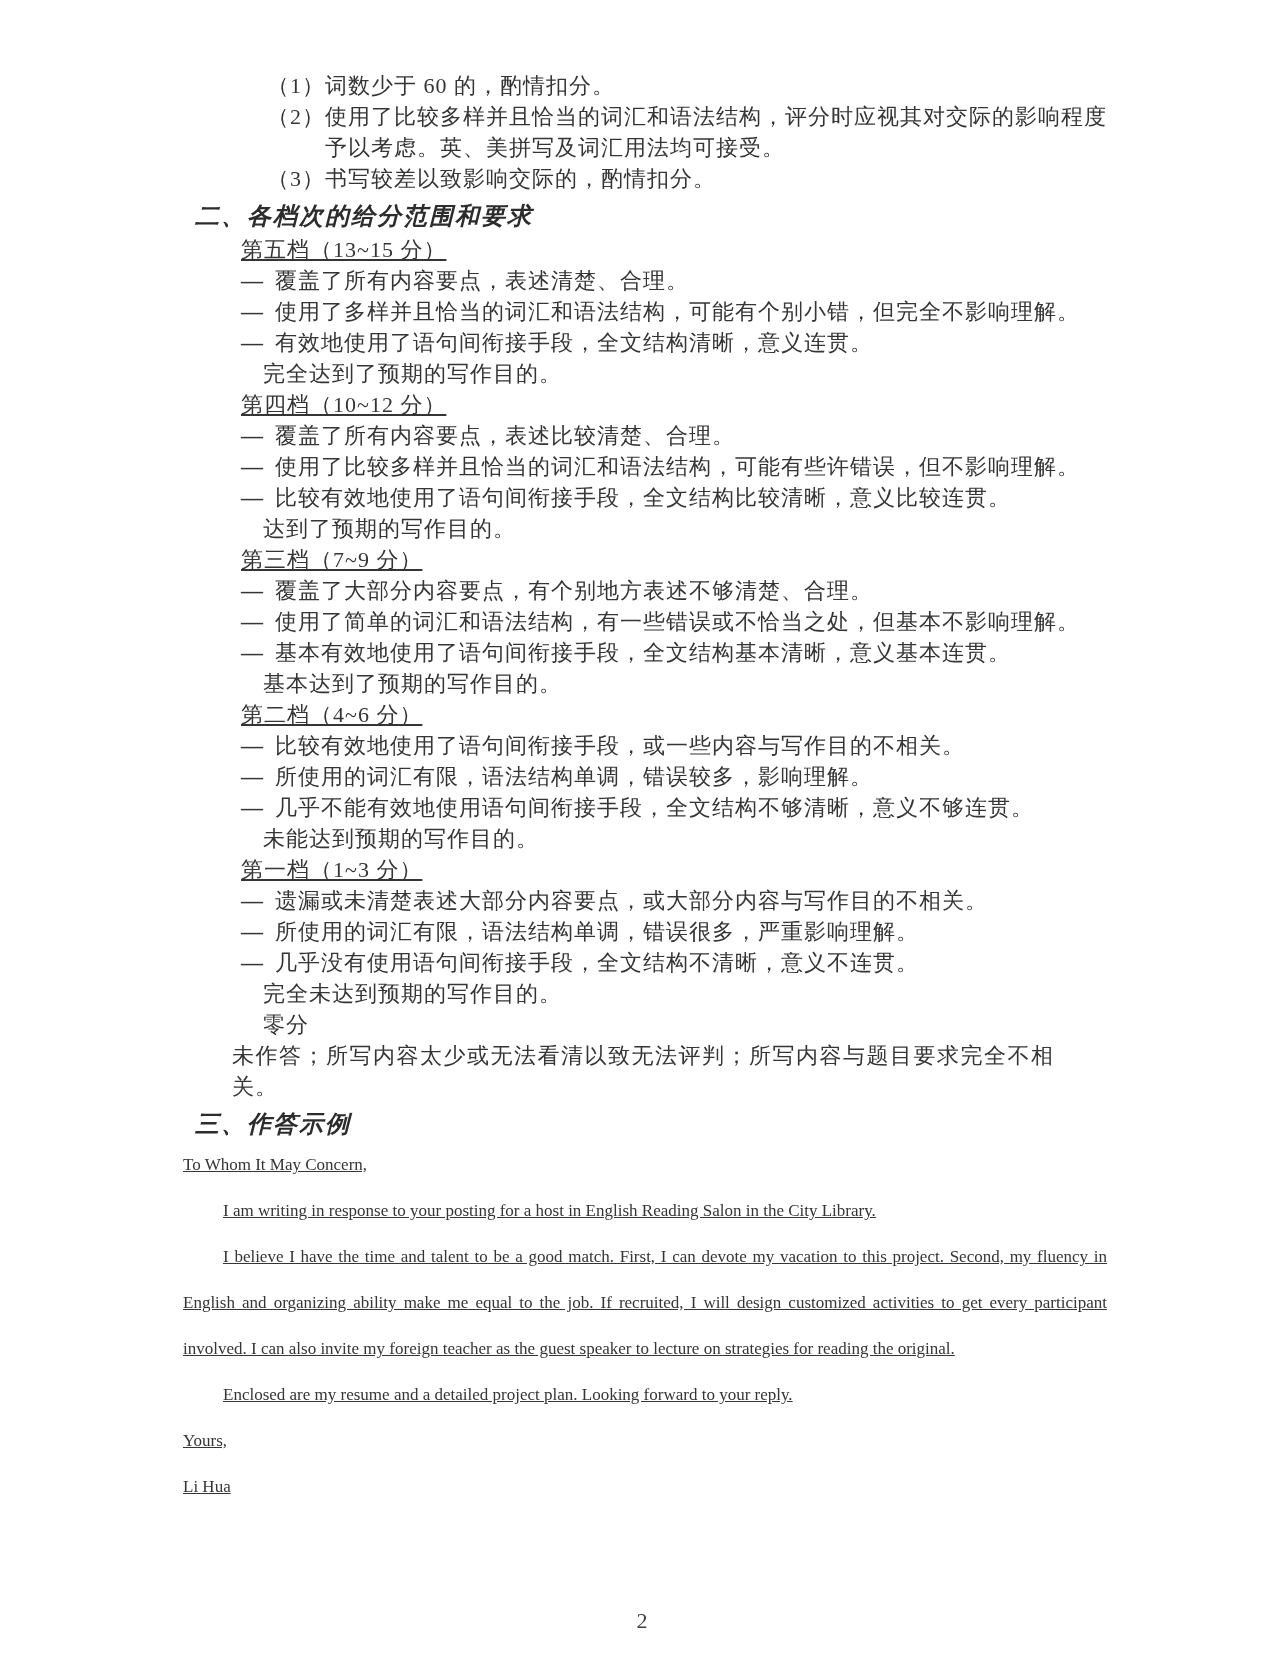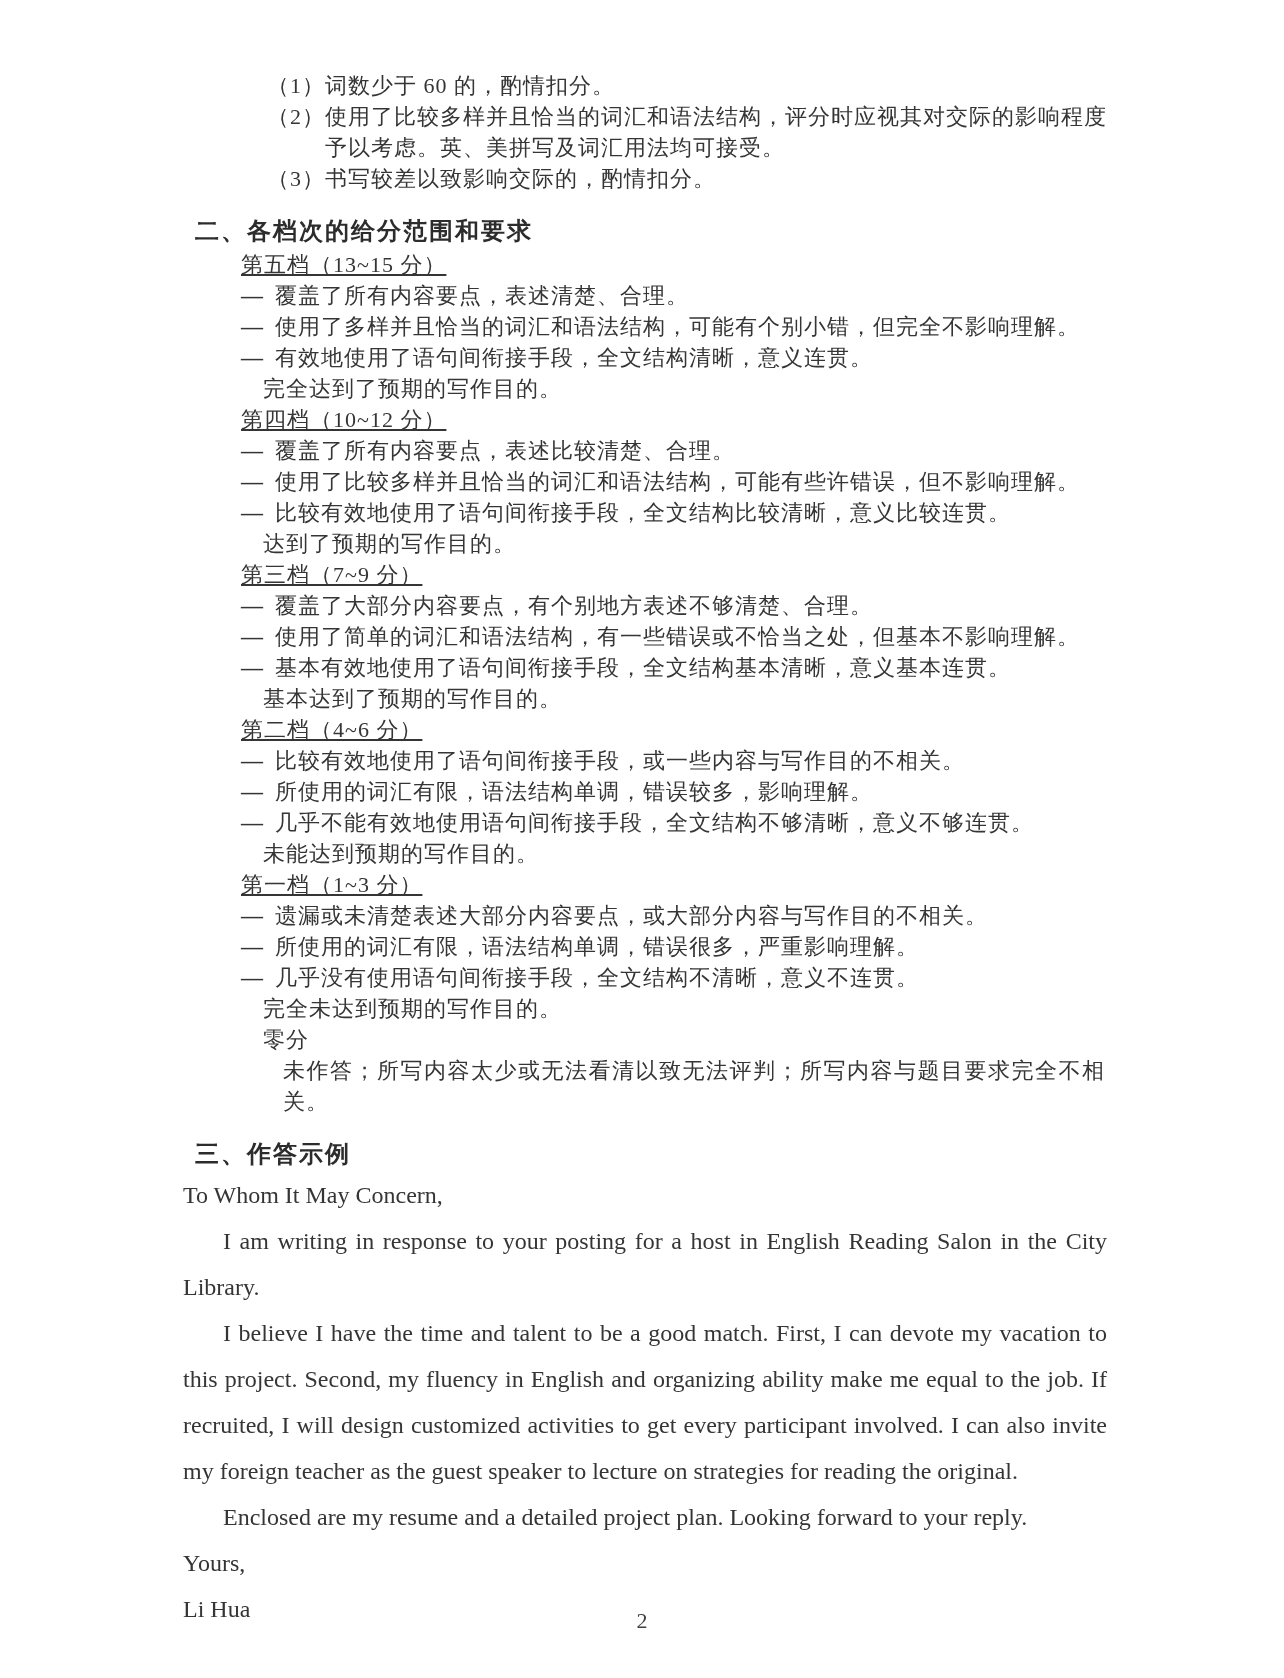--- a/index.html
+++ b/index.html
@@ -38,21 +38,21 @@
 
   .section-heading {
     font-family: "Liberation Sans", "DejaVu Sans", sans-serif;
     font-weight: bold;
     font-size: 24px;
     line-height: 36px;
     letter-spacing: 2px;
     margin-left: 12px;
     color: #2c2c2c;
   }
-  .heading-gap-top { margin-top: 19px; }
+  .heading-gap-top { margin-top: 4px; font-style: italic; }
 
   .band-title {
     margin-left: 58px;
     text-decoration: underline;
   }
   .bullet {
     display: flex;
     margin-left: 58px;
   }
   .bullet-dash {
@@ -61,27 +61,27 @@
   }
   .bullet-text {
     flex: 1;
     text-align: justify;
   }
   .band-conclusion,
   .zero-label {
     margin-left: 80px;
   }
   .zero-desc {
-    margin-left: 100px;
+    margin-left: 49px;
     width: 822px;
     text-align: justify;
   }
 
   
-  .letter { font-size: 24px; line-height: 46px; }
+  .letter { font-size: 17px; line-height: 46px; text-decoration: underline; }
   .letter-salutation { }
   .letter p {
     margin: 0;
     text-indent: 40px;
     text-align: justify;
   }
   .letter .letter-closing,
   .letter .letter-signature {
     text-indent: 0;
     text-align: left;

